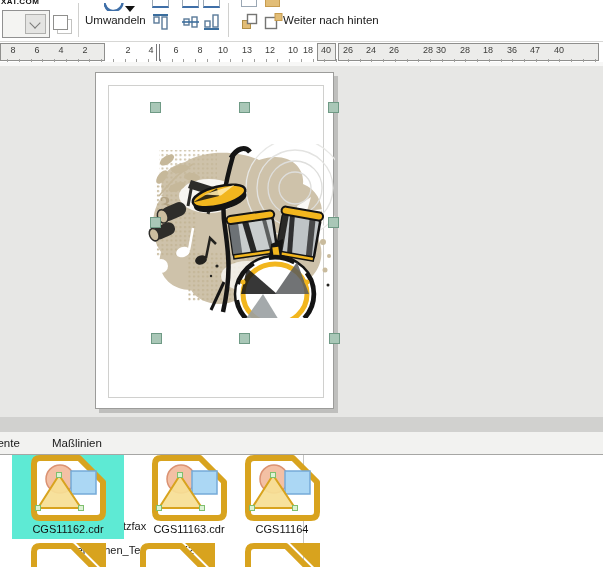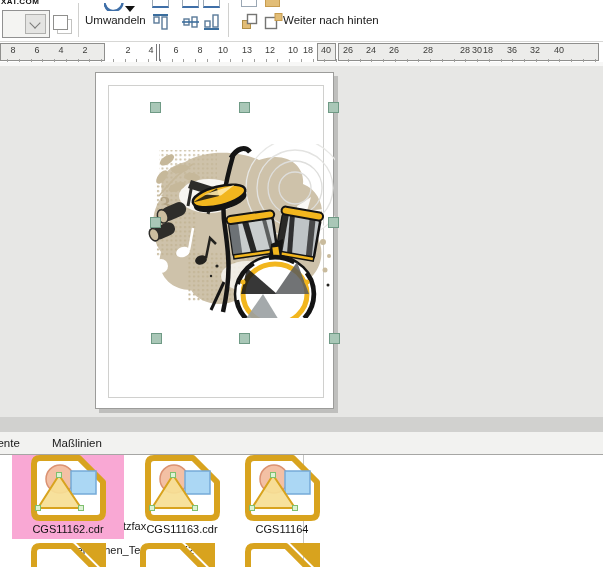--- a/index.html
+++ b/index.html
@@ -48,21 +48,21 @@
   #tabrow{left:0;top:432px;width:603px;height:22px;background:#f2f2f0;border-bottom:1px solid #a6a6a4;}
   .tab-label{top:5px;font-size:11.5px;color:#1a1a1a;white-space:nowrap;}
 
   
   #bottom{left:0;top:455px;width:603px;height:112px;background:#fff;overflow:hidden;}
   #panel-divider{left:303px;top:0;width:1px;height:112px;background:#c6c6c4;}
   .folder-row{position:absolute;left:0;width:300px;height:17px;}
   .folder-row .f-icon{position:absolute;left:48px;top:1px;}
   .folder-row .f-label{position:absolute;left:70px;top:2px;font-size:11px;color:#1a1a1a;white-space:nowrap;}
   .file-tile{position:absolute;width:112px;height:86px;text-align:center;}
-  .file-tile.selected{background:#f9a8d4;text-decoration:underline;}
+  .file-tile.selected{background:#5eead4;text-decoration:underline;}
   .file-tile .t-icon{position:absolute;left:18px;top:2px;}
   .file-tile .t-label{position:absolute;left:0;top:70px;width:112px;font-size:11px;color:#111;white-space:nowrap;}
   .file-tile2{position:absolute;width:112px;height:70px;}
   .file-tile2 .t-icon{position:absolute;left:18px;top:0;}
 </style>
 </head>
 <body>
 
 <div id="toolbar" class="abs">
   <span id="brand" class="abs">XAT.COM</span>
@@ -151,25 +151,25 @@
     <span class="r-num" style="left: 223px;">10</span>
     <span class="r-num" style="left: 247px;">13</span>
     <span class="r-num" style="left: 270px;">12</span>
     <span class="r-num" style="left: 293px;">10</span>
     <span class="r-num" style="left: 308px;">18</span>
     <span class="r-num" style="left: 326px;">40</span>
     <span class="r-num" style="left: 348px;">26</span>
     <span class="r-num" style="left: 371px;">24</span>
     <span class="r-num" style="left: 394px;">26</span>
     <span class="r-num" style="left: 428px;">28</span>
-    <span class="r-num" style="left: 441px; margin-left: 36px;">30</span>
+    <span class="r-num" style="left: 441px;">30</span>
     <span class="r-num" style="left: 465px;">28</span>
     <span class="r-num" style="left: 488px;">18</span>
     <span class="r-num" style="left: 512px;">36</span>
-    <span class="r-num" style="left: 535px;">32</span>
+    <span class="r-num" style="left: 535px;">47</span>
     <span class="r-num" style="left: 559px;">40</span>
     <div class="r-break" style="left: 156px;"></div>
     <div class="r-break" style="left: 159px;"></div>
     <div class="r-tick" style="left: 7px;"></div>
     <div class="r-tick" style="left: 18.75px;"></div>
     <div class="r-tick" style="left: 30.5px;"></div>
     <div class="r-tick" style="left: 42.25px;"></div>
     <div class="r-tick" style="left: 54px;"></div>
     <div class="r-tick" style="left: 65.75px;"></div>
     <div class="r-tick" style="left: 77.5px;"></div>
@@ -390,21 +390,21 @@
             <path d="M10,3 H49 L73,27 V57 Q73,63 67,63 H10 Q4,63 4,57 V9 Q4,3 10,3 Z" fill="#fff" stroke="#D8A31E" stroke-width="6" stroke-linejoin="round"></path>
             <circle cx="30" cy="24" r="14" fill="#F3C0A4" stroke="#DB9272" stroke-width="1.5"></circle>
             <rect x="41" y="16" width="25" height="23" fill="#ABD7F4" stroke="#75AAD8" stroke-width="1.5"></rect>
             <path d="M29,20 L51,53 H8 Z" fill="#F6DF95" fill-opacity="0.93" stroke="#D8A31E" stroke-width="2"></path>
             <rect x="26.5" y="17.5" width="5" height="5" fill="#DCF2D4" stroke="#7FBF6E"></rect>
             <rect x="48.5" y="50.5" width="5" height="5" fill="#DCF2D4" stroke="#7FBF6E"></rect>
             <rect x="5.5" y="50.5" width="5" height="5" fill="#DCF2D4" stroke="#7FBF6E"></rect>
           </svg></span>
         <div class="t-label">CGS11162.cdr</div>
       </div>
-      <div class="file-tile" style="left: 126px; top: -2px;">
+      <div class="file-tile" style="left: 133px; top: -2px;">
         <span class="t-icon"><svg width="76" height="66" viewBox="0 0 76 66">
             <path d="M10,3 H49 L73,27 V57 Q73,63 67,63 H10 Q4,63 4,57 V9 Q4,3 10,3 Z" fill="#fff" stroke="#D8A31E" stroke-width="6" stroke-linejoin="round"></path>
             <circle cx="30" cy="24" r="14" fill="#F3C0A4" stroke="#DB9272" stroke-width="1.5"></circle>
             <rect x="41" y="16" width="25" height="23" fill="#ABD7F4" stroke="#75AAD8" stroke-width="1.5"></rect>
             <path d="M29,20 L51,53 H8 Z" fill="#F6DF95" fill-opacity="0.93" stroke="#D8A31E" stroke-width="2"></path>
             <rect x="26.5" y="17.5" width="5" height="5" fill="#DCF2D4" stroke="#7FBF6E"></rect>
             <rect x="48.5" y="50.5" width="5" height="5" fill="#DCF2D4" stroke="#7FBF6E"></rect>
             <rect x="5.5" y="50.5" width="5" height="5" fill="#DCF2D4" stroke="#7FBF6E"></rect>
           </svg></span>
         <div class="t-label">CGS11163.cdr</div>

